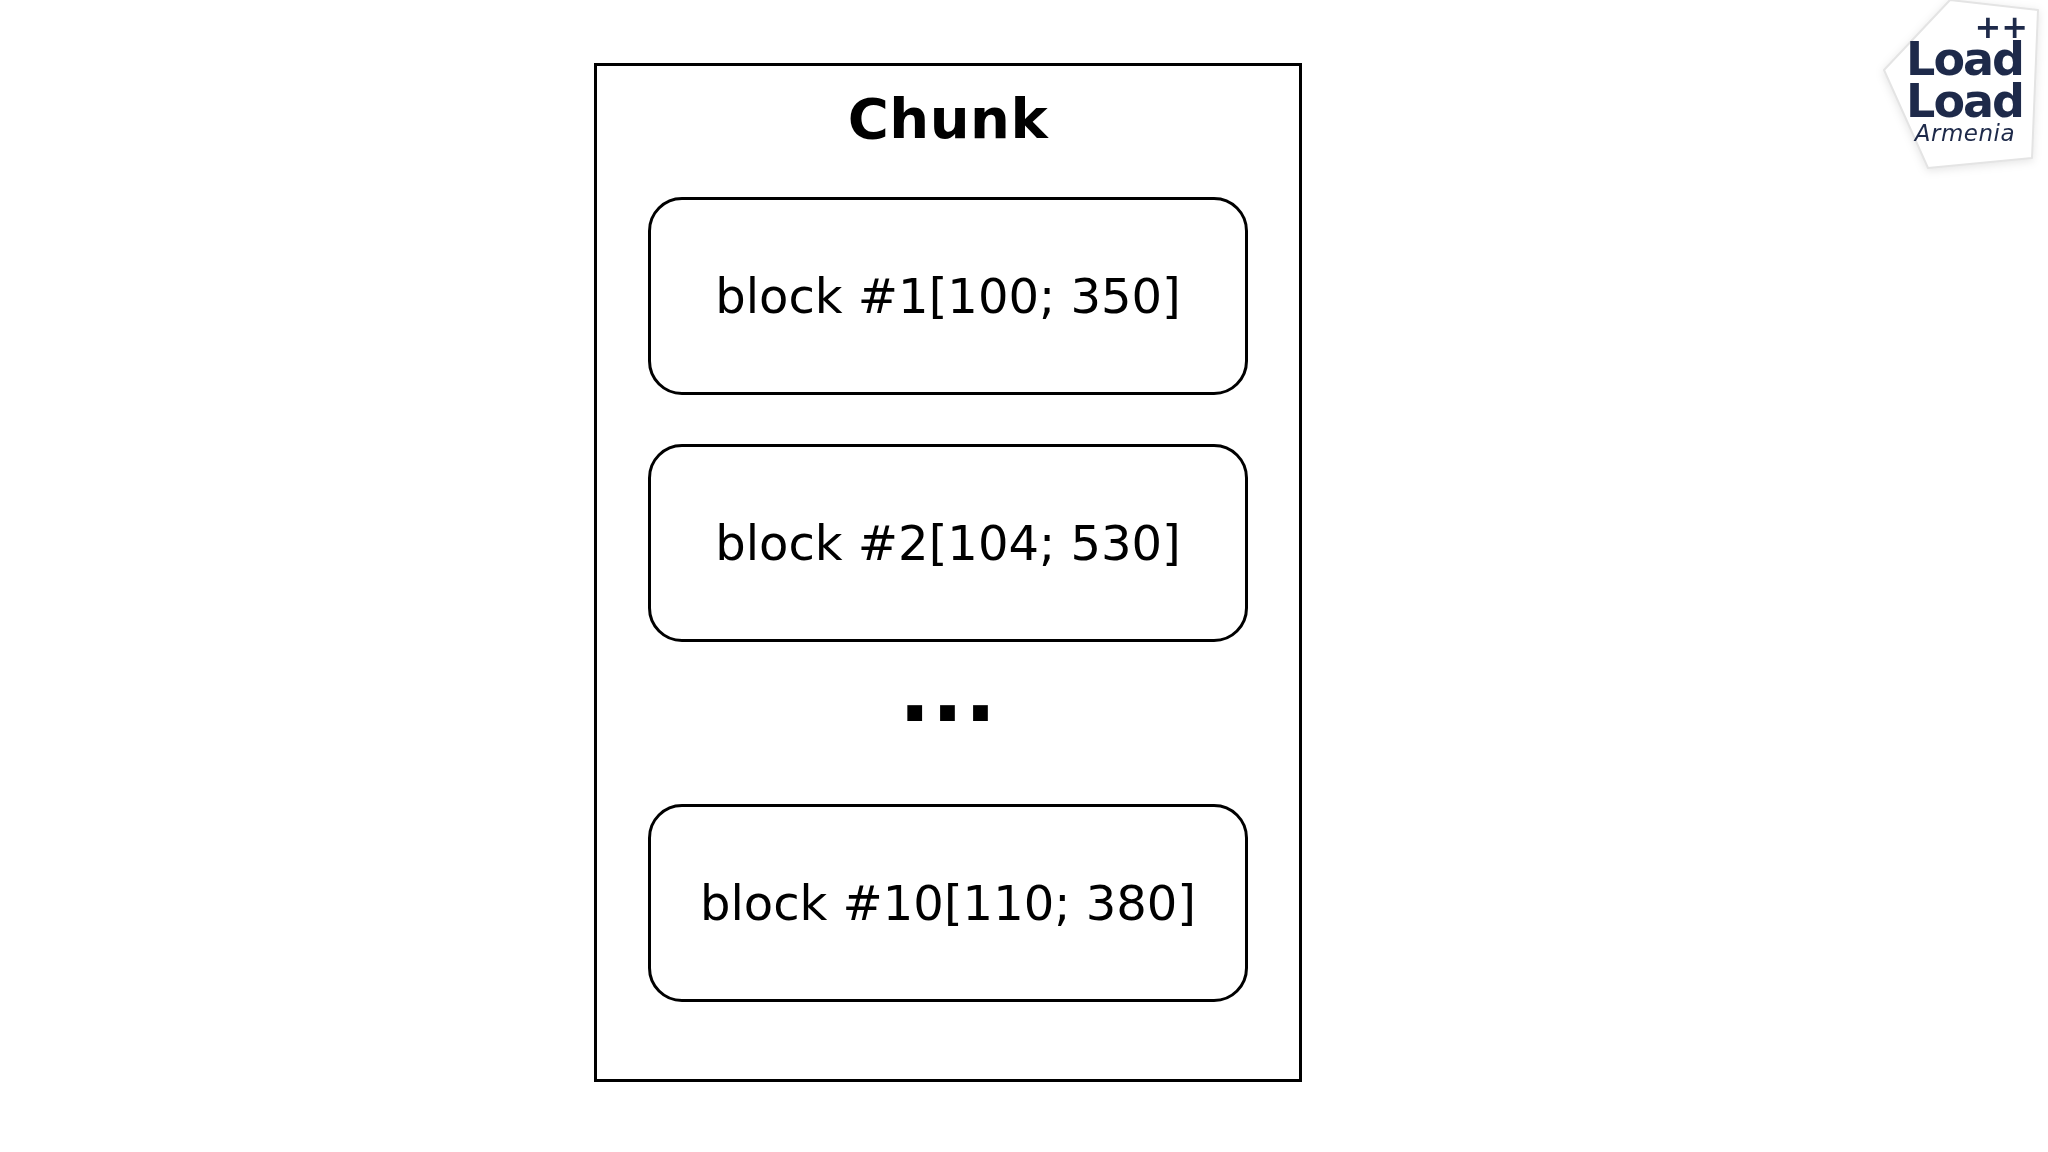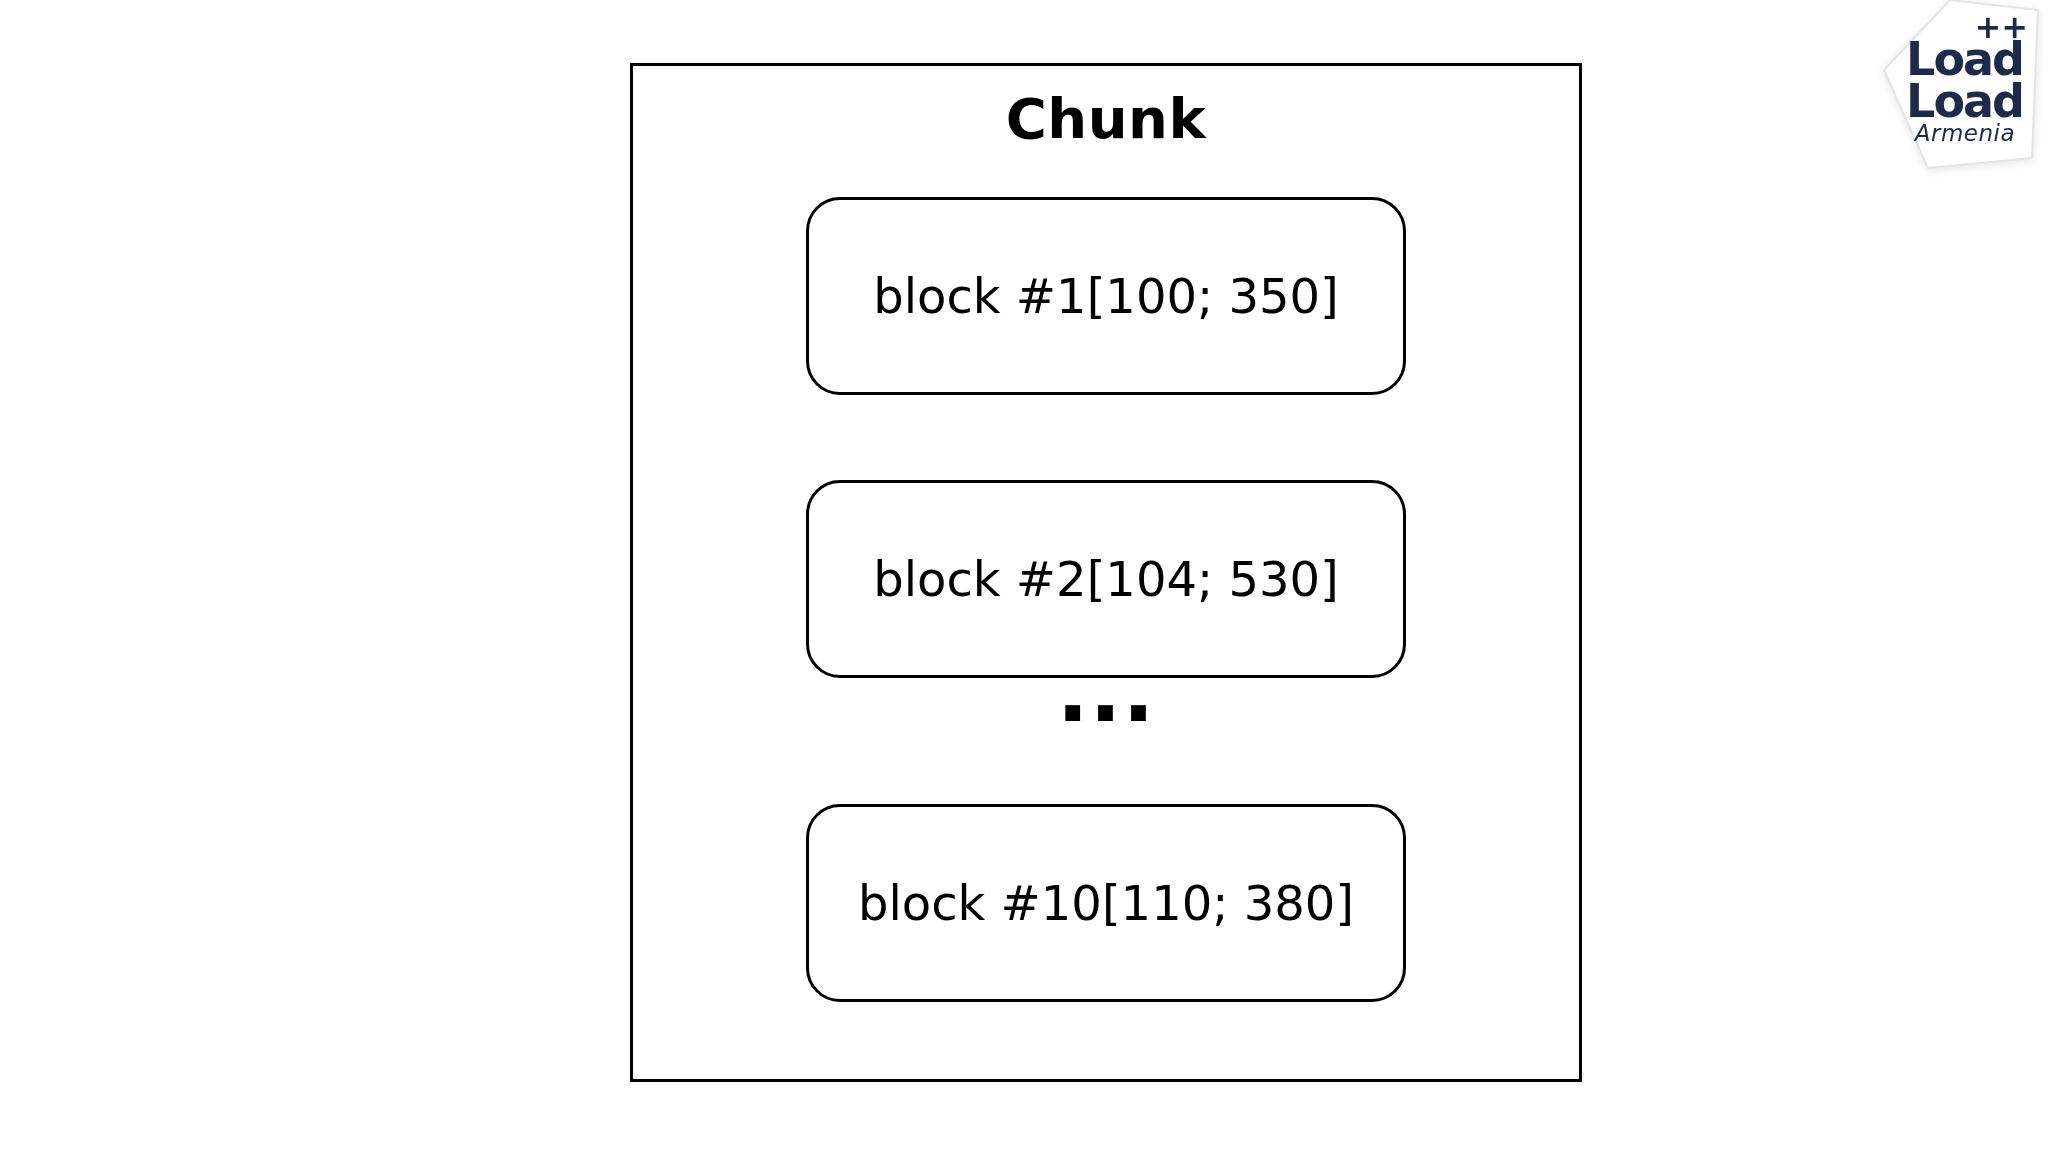--- a/index.html
+++ b/index.html
@@ -10,23 +10,23 @@
     height: 1152px;
     background: #ffffff;
     overflow: hidden;
     font-family: "DejaVu Sans", "Liberation Sans", sans-serif;
     color: #000000;
   }
 
   
   .chunk-box {
     position: absolute;
-    left: 630px;
+    left: 594px;
     top: 63px;
-    width: 952px;
+    width: 708px;
     height: 1019px;
     border: 3px solid #000;
     background: #ffffff;
     box-sizing: border-box;
     text-decoration: underline;
   }
   .chunk-title {
     position: absolute;
     top: 22px;
     left: 0;
@@ -49,21 +49,21 @@
     box-sizing: border-box;
     display: flex;
     flex-direction: row;
     justify-content: center;
     align-items: center;
     font-size: 48px;
     line-height: 58px;
     text-align: center;
   }
   .block-1  { top: 131px; }
-  .block-2  { top: 378px; margin-top: 36px; }
+  .block-2  { top: 378px; }
   .block-10 { top: 738px; text-align: right; }
   .ellipsis {
     position: absolute;
     top: 584px;
     left: 0;
     width: 100%;
     text-align: center;
     font-size: 84px;
     font-weight: 700;
     line-height: 84px;

